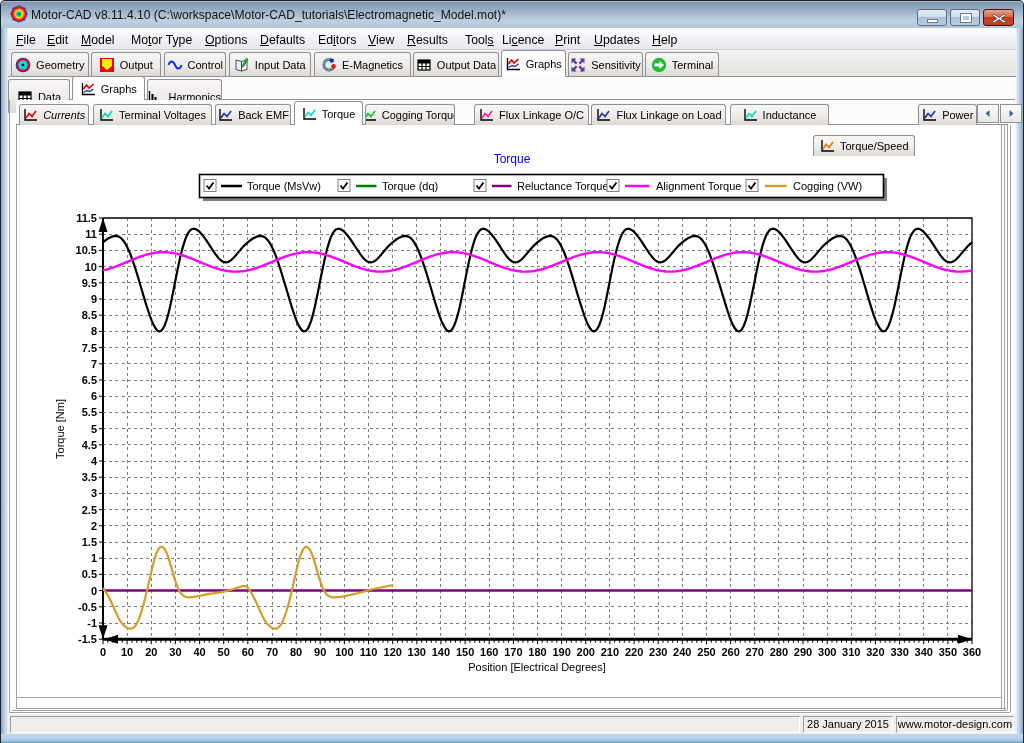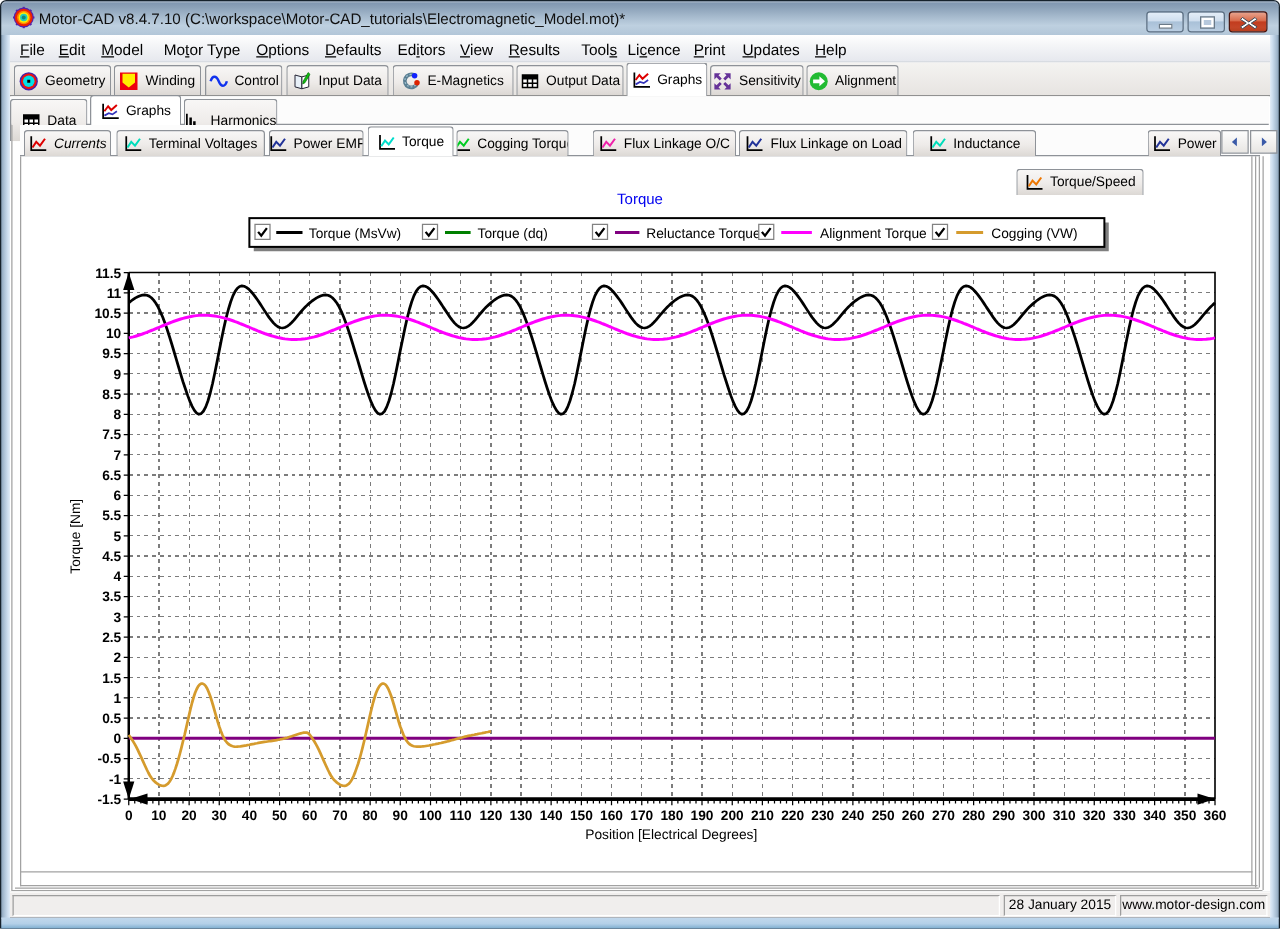--- a/index.html
+++ b/index.html
@@ -55,21 +55,21 @@
       <g stroke="#5522aa" stroke-width="1.6">
         <path d="M8.5 0.4 V16.6 M0.4 8.5 H16.6 M2.8 2.8 L14.2 14.2 M14.2 2.8 L2.8 14.2" fill="none"></path>
       </g>
       <circle cx="8.5" cy="8.5" r="6.7" fill="#ee2200"></circle>
       <circle cx="8.5" cy="8.5" r="5.1" fill="#ff8800"></circle>
       <circle cx="8.5" cy="8.5" r="3.9" fill="#ffee00"></circle>
       <circle cx="8.5" cy="8.5" r="2.8" fill="#22ccbb"></circle>
       <circle cx="8.5" cy="8.5" r="1.5" fill="#118877"></circle>
     </g>
   </svg>
-  <div id="titletext" class="abs">Motor-CAD v8.4.7.10 (C:\workspace\Motor-CAD_tutorials\Electromagnetic_Model.mot)*</div>
+  <div id="titletext" class="abs">Motor-CAD v8.11.4.10 (C:\workspace\Motor-CAD_tutorials\Electromagnetic_Model.mot)*</div>
   <div id="btnmin" class="abs capbtn">
       <div class="glyph" style="left:9px;top:9px;width:11px;height:4px;background:#fff;border:1px solid #6a7a88;"></div>
     </div>
   <div id="btnmax" class="abs capbtn">
       <div class="glyph" style="left:10px;top:4px;width:10px;height:8px;background:#b6c8dc;border:2px solid #fff;outline:1px solid #6a7a88;"></div>
     </div>
   <div id="btnclose" class="abs capbtn">
       <svg class="glyph" style="left:8px;top:3px;" width="14" height="11" viewBox="0 0 14 11">
         <path d="M2 1 L7 4.6 L12 1 L13.6 2.6 L9 5.5 L13.6 8.4 L12 10 L7 6.4 L2 10 L0.4 8.4 L5 5.5 L0.4 2.6 Z" fill="#fff" stroke="#3a4a58" stroke-width="0.8"></path>
       </svg>
@@ -101,21 +101,21 @@
         <circle cx="8" cy="8" r="4.6" fill="#00e0e8"></circle>
         <rect x="6.8" y="6.8" width="2.4" height="2.4" fill="#000"></rect>
       </svg>
       <span>Geometry</span>
     </div>
   <div class="tab r1tab" style="left:90.5px;width:70.5px;">
       <svg class="ticon" width="16" height="16" viewBox="0 0 16 16">
         <rect x="1" y="1" width="14" height="14" fill="#ee0011"></rect>
         <path d="M3 2 H13 V9 L8 13 L3 9 Z" fill="#ffee00"></path>
       </svg>
-      <span>Winding</span>
+      <span>Output</span>
     </div>
   <div class="tab r1tab" style="left:163.5px;width:62.5px;">
       <svg class="ticon" width="16" height="16" viewBox="0 0 16 16">
         <path d="M1.5 8 C 3 3.2, 6 3.2, 8 8 C 10 12.8, 13 12.8, 14.5 8" stroke="#1133ee" stroke-width="2" fill="none"></path>
       </svg>
       <span>Control</span>
     </div>
   <div class="tab r1tab" style="left:228.5px;width:82.5px;">
       <svg class="ticon" width="16" height="16" viewBox="0 0 16 16">
         <path d="M2 3 L7.5 4.5 V14 L2 12.5 Z" fill="#e8f0f8" stroke="#223" stroke-width="0.8"></path>
@@ -156,21 +156,21 @@
         <path d="M1.5 14.5 v-5 l1.7 1.7 l2.6 -2.6 l1.6 1.6 l-2.6 2.6 l1.7 1.7 Z" fill="#663399"></path>
         <path d="M14.5 14.5 h-5 l1.7 -1.7 l-2.6 -2.6 l1.6 -1.6 l2.6 2.6 l1.7 -1.7 Z" fill="#663399"></path>
       </svg>
       <span>Sensitivity</span>
     </div>
   <div class="tab r1tab" style="left:645px;width:74px;">
       <svg class="ticon" width="16" height="16" viewBox="0 0 16 16">
         <circle cx="8" cy="8" r="7.2" fill="#22bb33"></circle>
         <path d="M3.5 6.5 h5 V4 L13 8 L8.5 12 V9.5 h-5 Z" fill="#fff"></path>
       </svg>
-      <span>Alignment</span>
+      <span>Terminal</span>
     </div>
   <div id="row2bg" class="abs"></div>
   <div class="tab r2tab" style="left:8px;width:62px;">
       <svg class="ticon" width="16" height="16" viewBox="0 0 16 16">
         <rect x="2" y="3" width="12" height="10" fill="#fff" stroke="#000" stroke-width="1.2"></rect>
         <path d="M2 6 H14 M2 9.5 H14 M6 3 V13 M10 3 V13" stroke="#000" stroke-width="1.2" fill="none"></path>
         <rect x="2" y="3" width="12" height="3" fill="#000"></rect>
       </svg>
       <span>Data</span>
     </div>
@@ -205,21 +205,21 @@
         <path d="M3 2 V13 H15" stroke="#000" stroke-width="1.4" fill="none"></path>
         <path d="M4 11 L7 6.5 L10 9.5 L14 4" stroke="#00ddbb" stroke-width="1.6" fill="none"></path>
       </svg>
       <span>Terminal Voltages</span>
     </div>
   <div class="tab r3tab" style="left:215px;width:76px;">
       <svg class="ticon" width="16" height="16" viewBox="0 0 16 16">
         <path d="M3 2 V13 H15" stroke="#000" stroke-width="1.4" fill="none"></path>
         <path d="M4 11 L7 6.5 L10 9.5 L14 4" stroke="#223399" stroke-width="1.6" fill="none"></path>
       </svg>
-      <span>Power EMF</span>
+      <span>Back EMF</span>
     </div>
   <div class="tab r3tab sel" style="left:293.5px;width:69px;">
       <svg class="ticon" width="16" height="16" viewBox="0 0 16 16">
         <path d="M3 2 V13 H15" stroke="#000" stroke-width="1.4" fill="none"></path>
         <path d="M4 11 L7 6.5 L10 9.5 L14 4" stroke="#00ddcc" stroke-width="1.6" fill="none"></path>
       </svg>
       <span>Torque</span>
     </div>
   <div class="tab r3tab" style="left:365px;width:90px;">
       <svg class="ticon" width="16" height="16" viewBox="0 0 16 16">

